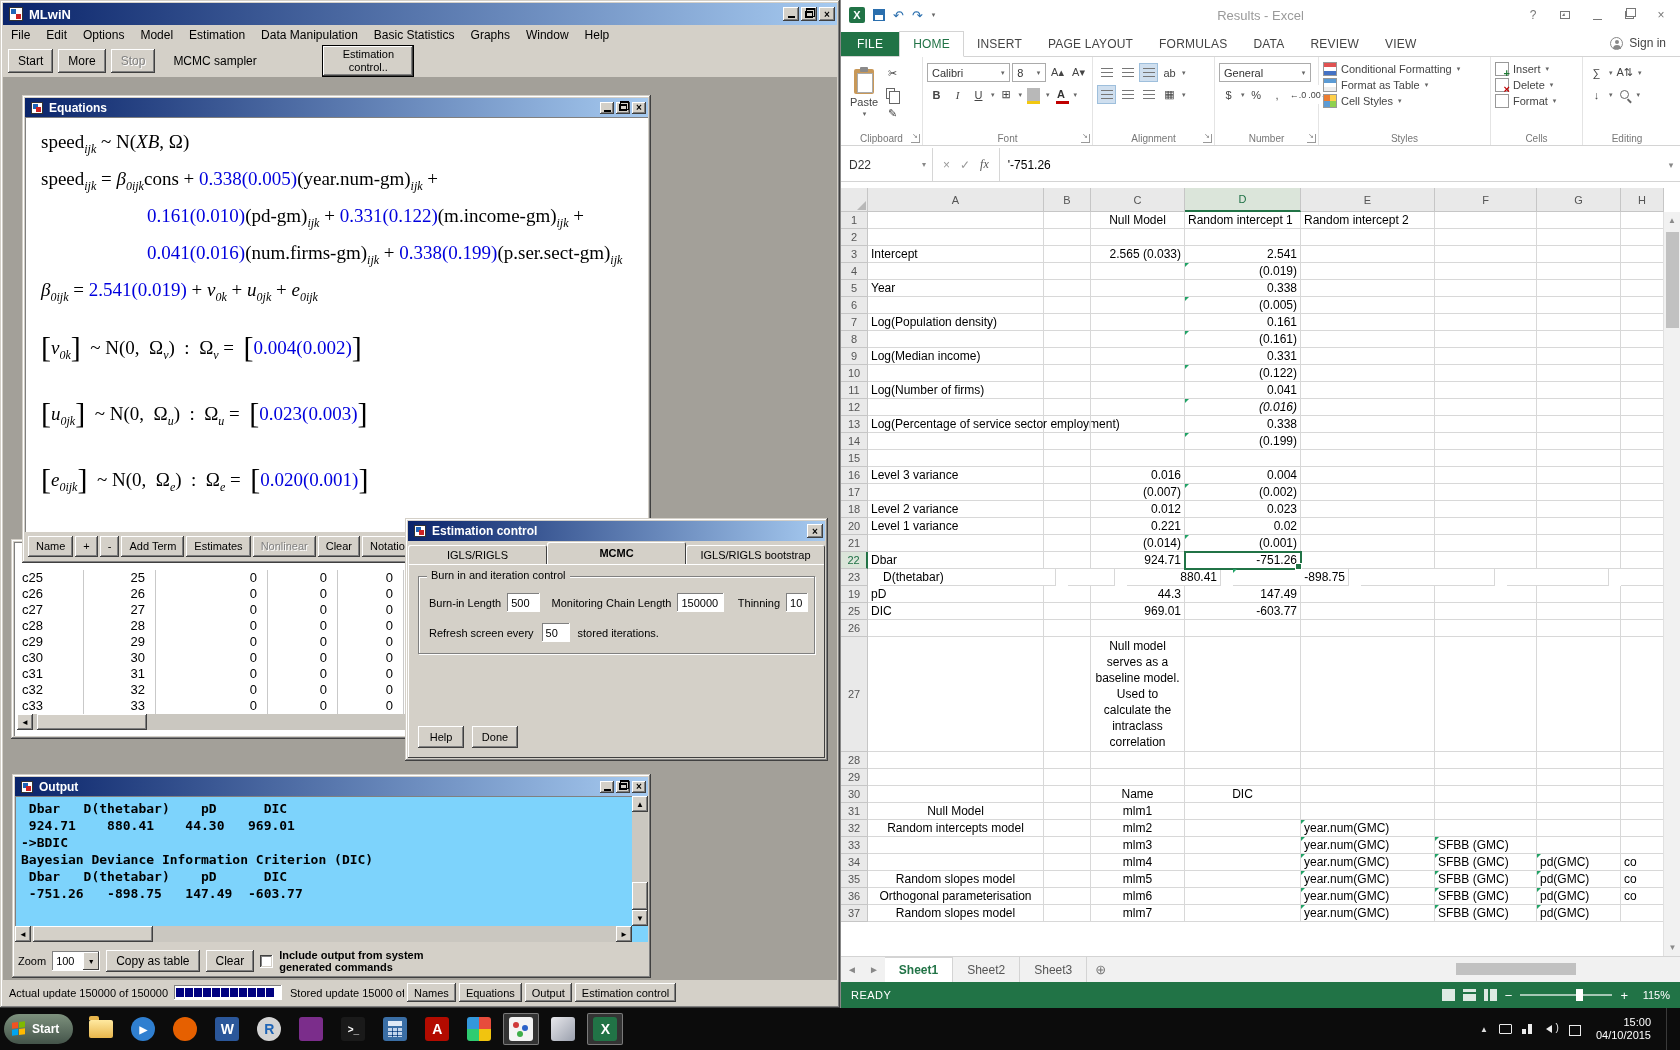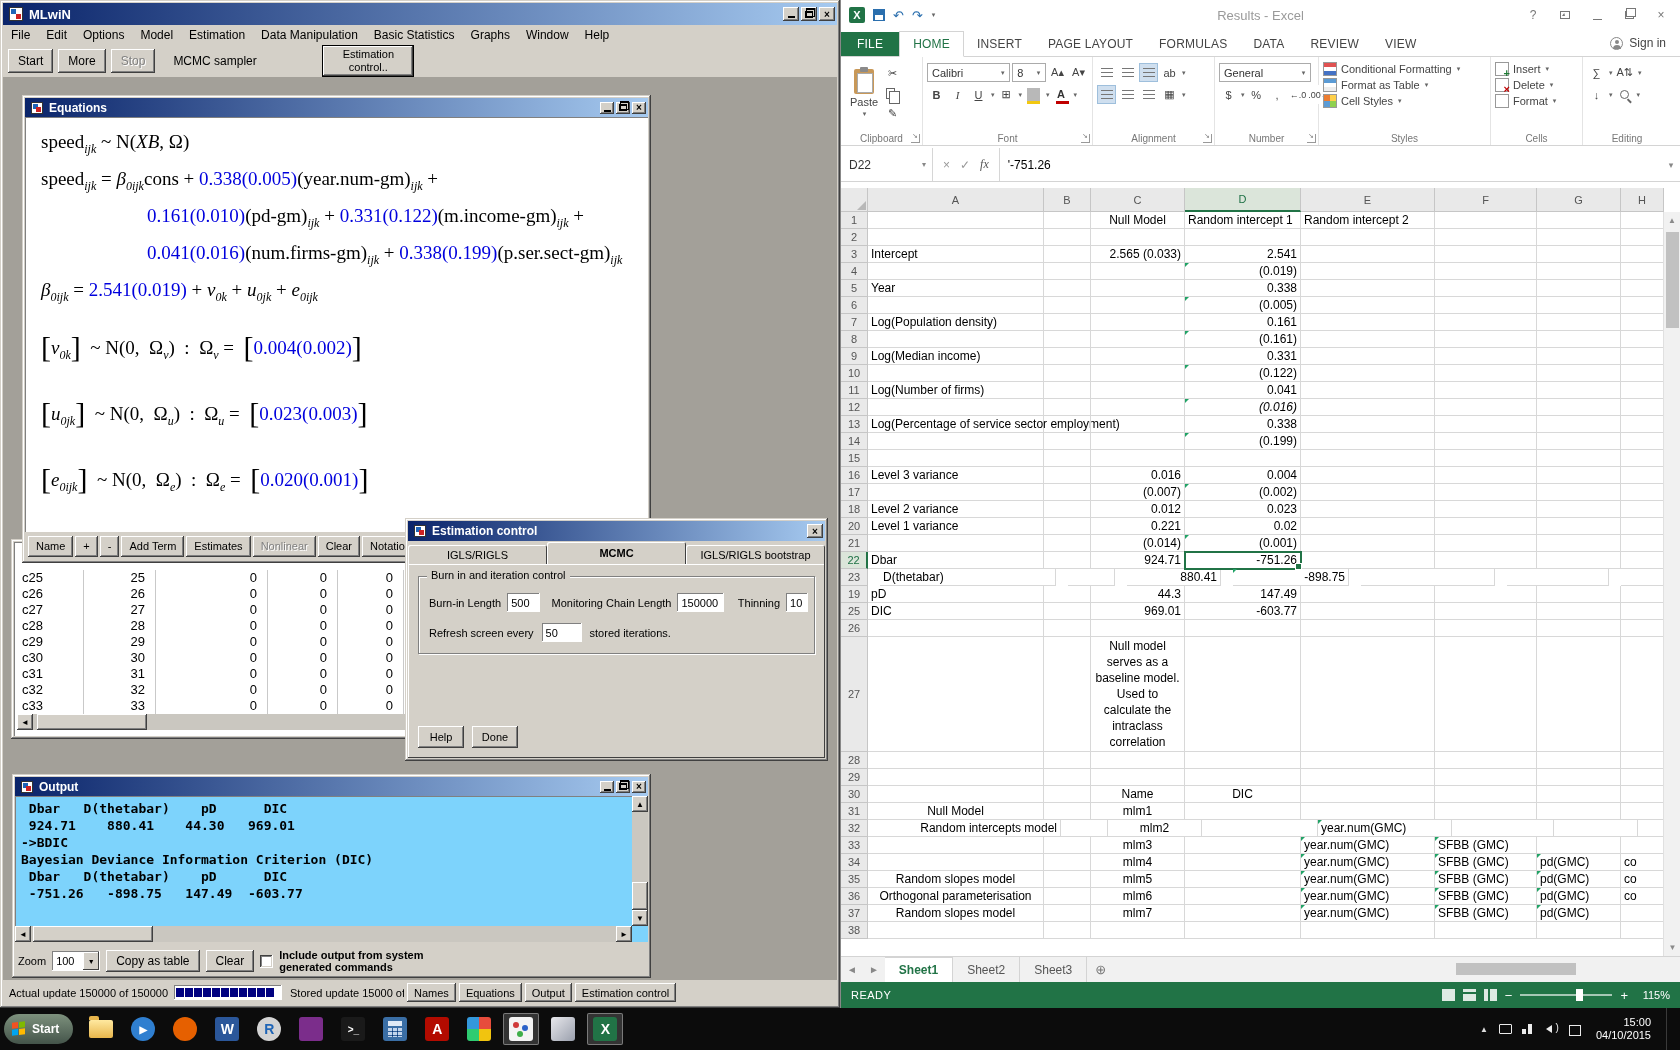--- a/index.html
+++ b/index.html
@@ -446,21 +446,21 @@
           <div class="frow" style="top:16px">
             <span>Burn-in Length</span>
             <span class="fld" style="width:36px;margin-left:6px">500</span>
             <span style="margin-left:12px">Monitoring Chain Length</span>
             <span class="fld" style="width:52px;margin-left:6px">150000</span>
             <span style="margin-left:14px">Thinning</span>
             <span class="fld" style="width:24px;margin-left:6px">10</span>
           </div>
           <div class="frow" style="top:46px">
             <span>Refresh screen every</span>
-            <span class="fld" style="width:40px;margin-left:8px">50</span>
+            <span class="fld" style="width:28px;margin-left:8px">50</span>
             <span style="margin-left:8px">stored iterations.</span>
           </div>
         </div>
         <div id="dlg-btns">
           <button class="btn95 dbtn">Help</button>
           <button class="btn95 dbtn">Done</button>
         </div>
       </div>
     </div>
 
@@ -1050,21 +1050,21 @@
         <div class="gcell" style="width: 47px;"></div>
         <div class="gcell ac" style="width: 94px;">mlm1</div>
         <div class="gcell" style="width: 116px;"></div>
         <div class="gcell" style="width: 134px;"></div>
         <div class="gcell" style="width: 102px;"></div>
         <div class="gcell" style="width: 84px;"></div>
         <div class="gcell" style="width: 43px;"></div>
       </div>
       <div class="grow" style="height: 17px;">
         <div class="rhdr">32</div>
-        <div class="gcell ac" style="width: 193px; text-align: right;">Random intercepts model</div>
+        <div class="gcell ac" style="width: 176px;">Random intercepts model</div>
         <div class="gcell" style="width: 47px;"></div>
         <div class="gcell ac" style="width: 94px;">mlm2</div>
         <div class="gcell" style="width: 116px;"></div>
         <div class="gcell tri" style="width: 134px;">year.num(GMC)</div>
         <div class="gcell" style="width: 102px;"></div>
         <div class="gcell" style="width: 84px;"></div>
         <div class="gcell" style="width: 43px;"></div>
       </div>
       <div class="grow" style="height: 17px;">
         <div class="rhdr">33</div>
@@ -1112,31 +1112,20 @@
       </div>
       <div class="grow" style="height: 17px;">
         <div class="rhdr">37</div>
         <div class="gcell ac" style="width: 176px;">Random slopes model</div>
         <div class="gcell" style="width: 47px;"></div>
         <div class="gcell ac" style="width: 94px;">mlm7</div>
         <div class="gcell" style="width: 116px;"></div>
         <div class="gcell tri" style="width: 134px;">year.num(GMC)</div>
         <div class="gcell tri" style="width: 102px;">SFBB (GMC)</div>
         <div class="gcell tri" style="width: 84px;">pd(GMC)</div>
-        <div class="gcell" style="width: 43px;"></div>
-      </div>
-      <div class="grow" style="height: 17px;">
-        <div class="rhdr">38</div>
-        <div class="gcell" style="width: 176px;"></div>
-        <div class="gcell" style="width: 47px;"></div>
-        <div class="gcell" style="width: 94px;"></div>
-        <div class="gcell" style="width: 116px;"></div>
-        <div class="gcell" style="width: 134px;"></div>
-        <div class="gcell" style="width: 102px;"></div>
-        <div class="gcell" style="width: 84px;"></div>
         <div class="gcell" style="width: 43px;"></div>
       </div>
     </div>
   <div id="xl-vscroll">
     <div class="xarr">▲</div>
     <div id="xl-vthumb"></div>
     <div class="xarr" id="xl-varr-dn">▼</div>
   </div>
 
   <div id="xl-sheettabs">

